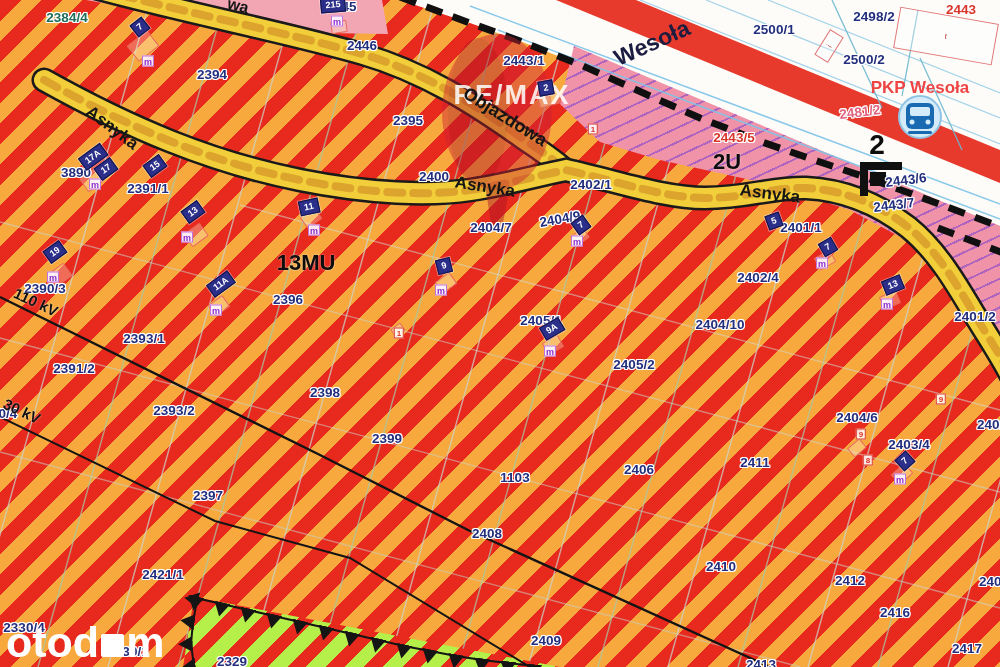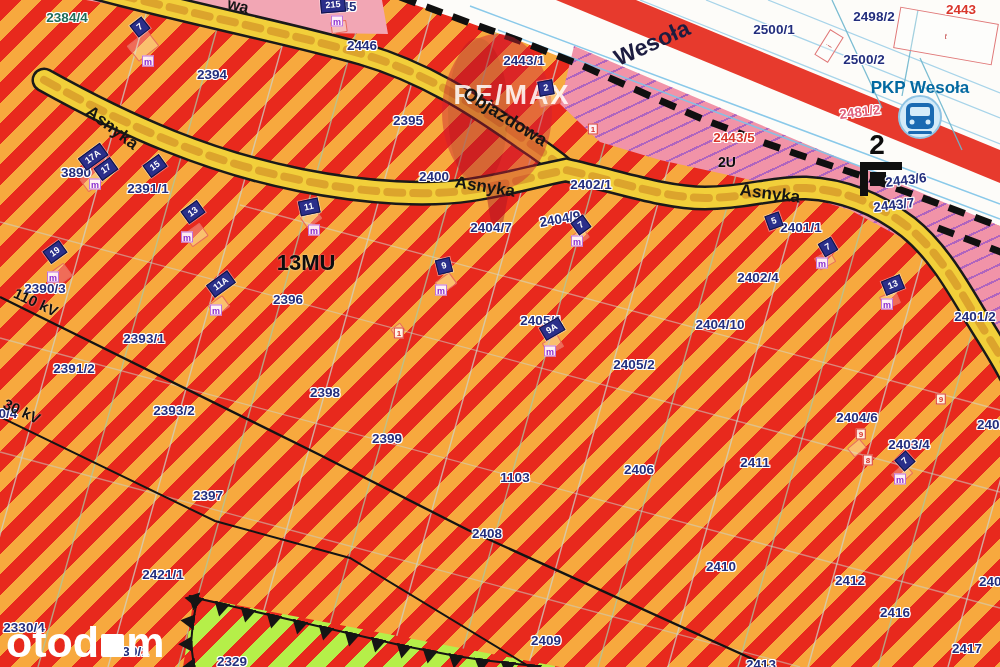--- a/index.html
+++ b/index.html
@@ -39,21 +39,21 @@
   .plate{background:var(--plate-navy);color:#fff;font-size:9px;font-weight:bold;line-height:11px;
     padding:1px 4px;border:1px solid #10144a;z-index:45;white-space:nowrap;
     box-shadow:0 0 0 1px rgba(255,255,255,.4);}
   .rplate{background:rgba(255,255,255,.85);color:#d9362b;font-size:8px;font-weight:bold;line-height:9px;
     padding:0 2px;border:1px solid #d9362b;z-index:45;}
   .mbadge{background:rgba(255,246,255,.92);color:#8a2fd0;border:1px solid #c173dd;font-size:9px;
     font-weight:bold;width:12px;height:11px;line-height:10px;text-align:center;z-index:44;}
   .house{border:1.6px solid #e86a5e;background:rgba(255,235,200,.35);z-index:30;border-radius:1px;}
   .bldg{border:1.6px solid #e07878;background:rgba(255,255,255,.3);color:#c04040;font-size:8px;
     display:flex;align-items:center;justify-content:center;z-index:30;}
-  #station-name{font-size:17px;font-weight:bold;color:#0369a1;white-space:nowrap;z-index:46;
+  #station-name{font-size:17px;font-weight:bold;color:#ef4444;white-space:nowrap;z-index:46;
     left:920px;top:88px;transform:translate(-50%,-50%);}
   #remax-text{left:512px;top:95px;transform:translate(-50%,-50%);font-size:27px;font-weight:bold;
     color:rgba(255,255,255,.85);letter-spacing:2px;z-index:38;white-space:nowrap;}
   #otodom{left:6px;top:618px;z-index:60;color:#fff;font-size:43px;font-weight:bold;
     letter-spacing:0;white-space:nowrap;position:absolute;}
   #otodom span{position:static;}
   #otodom .sq{display:inline-block;width:23px;height:23px;background:#fff;border-radius:2px;margin:0 2px;}
 </style>
 </head>
 <body>
@@ -230,21 +230,21 @@
       <div class="plabel" style="left: 909px; top: 444px; transform: translate(-50%, -50%) rotate(0deg);">2403/4</div>
       <div class="plabel" style="left: 857px; top: 417px; transform: translate(-50%, -50%) rotate(0deg);">2404/6</div>
       <div class="plabel" style="left: 720px; top: 324px; transform: translate(-50%, -50%) rotate(0deg);">2404/10</div>
       <div class="plabel" style="left: 927px; top: 316px; transform: translate(-50%, -50%) rotate(0deg); margin-left: 48px;">2401/2</div>
       <div class="plabel" style="left: 758px; top: 277px; transform: translate(-50%, -50%) rotate(0deg);">2402/4</div>
       <div class="plabel" style="left: 541px; top: 320px; transform: translate(-50%, -50%) rotate(0deg);">2405/1</div>
       <div class="plabel" style="left: 634px; top: 364px; transform: translate(-50%, -50%) rotate(0deg);">2405/2</div>
       <div class="plabel" style="left: 992px; top: 424px; transform: translate(-50%, -50%) rotate(0deg);">2402</div>
       <div class="plabel" style="left: 994px; top: 581px; transform: translate(-50%, -50%) rotate(0deg);">2403</div>
       <div class="zlabel" style="left: 306px; top: 263px; transform: translate(-50%, -50%) rotate(0deg); font-size: 22px;">13MU</div>
-      <div class="zlabel" style="left: 727px; top: 162px; transform: translate(-50%, -50%) rotate(0deg); font-size: 14px;">2U</div>
+      <div class="zlabel" style="left: 727px; top: 162px; transform: translate(-50%, -50%) rotate(0deg); font-size: 22px;">2U</div>
       <div class="zlabel" style="left: 877px; top: 145px; transform: translate(-50%, -50%) rotate(0deg); font-size: 28px;">2</div>
       <div class="slabel" style="left: 112px; top: 128px; transform: translate(-50%, -50%) rotate(37deg); font-size: 17px;">Asnyka</div>
       <div class="slabel" style="left: 505px; top: 117px; transform: translate(-50%, -50%) rotate(32deg); font-size: 18px;">Objazdowa</div>
       <div class="slabel" style="left: 485px; top: 187px; transform: translate(-50%, -50%) rotate(9deg); font-size: 17px;">Asnyka</div>
       <div class="slabel" style="left: 770px; top: 194px; transform: translate(-50%, -50%) rotate(7deg); font-size: 17px;">Asnyka</div>
       <div class="slabel" style="left: 238px; top: 6px; transform: translate(-50%, -50%) rotate(14deg); font-size: 16px;">wa</div>
       <div class="slabel s-navy" style="left: 652px; top: 43px; transform: translate(-50%, -50%) rotate(-24deg); font-size: 23px;">Wesoła</div>
       <div class="kvlabel" style="left: 36px; top: 302px; transform: translate(-50%, -50%) rotate(25deg);">110 kV</div>
       <div class="kvlabel" style="left: 22px; top: 411px; transform: translate(-50%, -50%) rotate(25deg);">30 kV</div>
     </div>

